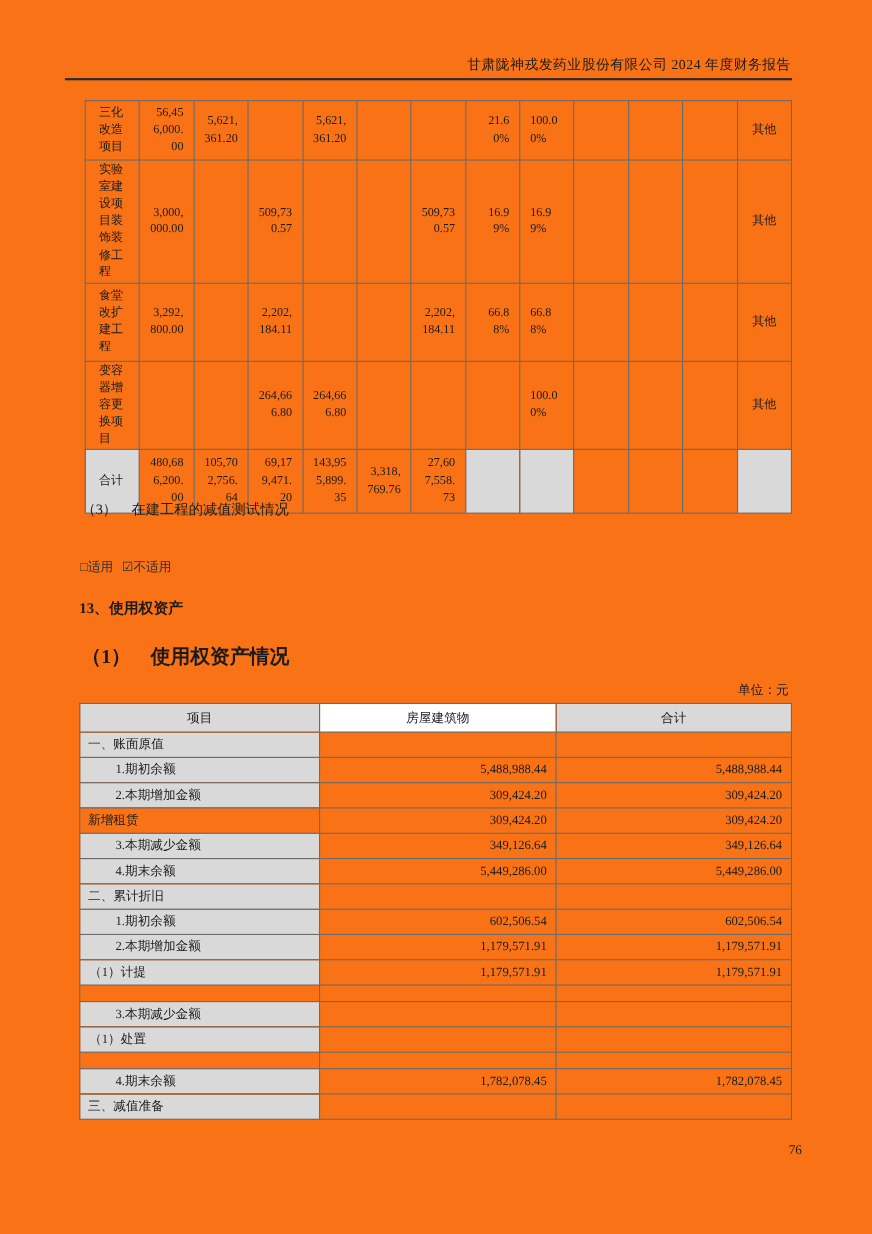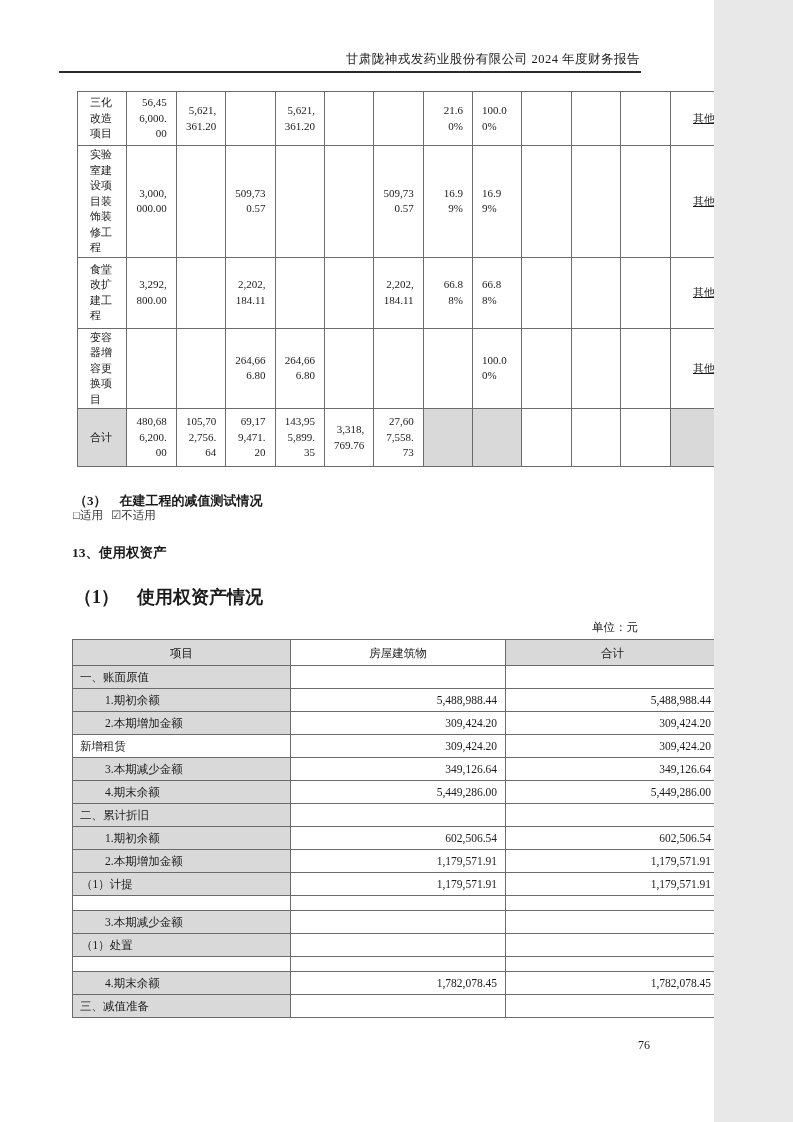--- a/index.html
+++ b/index.html
@@ -1,19 +1,19 @@
 <!DOCTYPE html>
 <html><head>
 <meta charset="utf-8">
 <style>
   html,body{margin:0;padding:0;background:#e8e8e8;}
   .page{
     position:relative;
-    width:714px;height:1122px;
-    background:#ffffff;
+    width:793px;height:1122px;
+    background:#f97316;
     font-family:"Liberation Serif","DejaVu Serif",serif;
     color:#1b1b1b;
     overflow:hidden;
   }
   .report-header{
     position:absolute;top:51px;right:74px;
     font-size:12.5px;letter-spacing:.5px;
   }
   .header-rule{
     position:absolute;top:71px;left:59px;right:73px;
@@ -21,33 +21,33 @@
   }
 
   table.tbl{border-collapse:collapse;table-layout:fixed;}
   table.tbl td,table.tbl th{border:1px solid #6b6b6b;vertical-align:middle;overflow:hidden;}
 
   
   .tbl1{position:absolute;left:77px;top:91px;width:643px;font-size:11px;line-height:15.5px;}
   .tbl1 td{padding:1px 9px;word-break:break-all;text-align:right;}
   .tbl1 td:first-child{text-align:left;padding:1px 12px;}
   .tbl1 td:nth-child(9){text-align:left;}
-  .tbl1 td:nth-child(13){text-align:right;padding:1px 4px;word-break:keep-all;text-decoration:underline;}
+  .tbl1 td:nth-child(13){text-align:center;padding:1px 4px;word-break:keep-all;}
   .tbl1 tr:nth-of-type(1) td{height:51px;}
   .tbl1 tr:nth-of-type(2) td{height:104px;}
   .tbl1 tr:nth-of-type(3) td{height:68px;}
   .tbl1 tr:nth-of-type(4) td{height:70px;}
   .tbl1 tr:nth-of-type(5) td{height:55px;}
   .tbl1 tr[data-total] td:nth-child(1),
   .tbl1 tr[data-total] td:nth-child(8),
   .tbl1 tr[data-total] td:nth-child(9),
   .tbl1 tr[data-total] td:nth-child(13){background:#d9d9d9;}
 
   
-  .h-imp{position:absolute;left:74px;top:492px;font-size:13px;font-weight:bold;}
+  .h-imp{position:absolute;left:74px;top:454px;font-size:13px;font-weight:normal;}
   .applicability{position:absolute;left:73px;top:508px;font-size:11.5px;color:#2f2f2f;}
   .applicability span{margin-right:8px;}
   .h-rou{position:absolute;left:72px;top:544px;font-size:13.5px;font-weight:bold;}
   .h-rou-sub{position:absolute;left:74px;top:585px;font-size:18px;font-weight:bold;}
   .unit-label{position:absolute;top:620px;right:76px;font-size:11.5px;text-align:center;}
 
   
   .tbl2{position:absolute;left:72px;top:639px;width:647px;font-size:11.5px;line-height:14px;}
   .tbl2 th{height:23px;background:#d9d9d9;font-weight:normal;text-align:center;padding:1px 4px;}
   .tbl2 th.white{background:#ffffff;}

